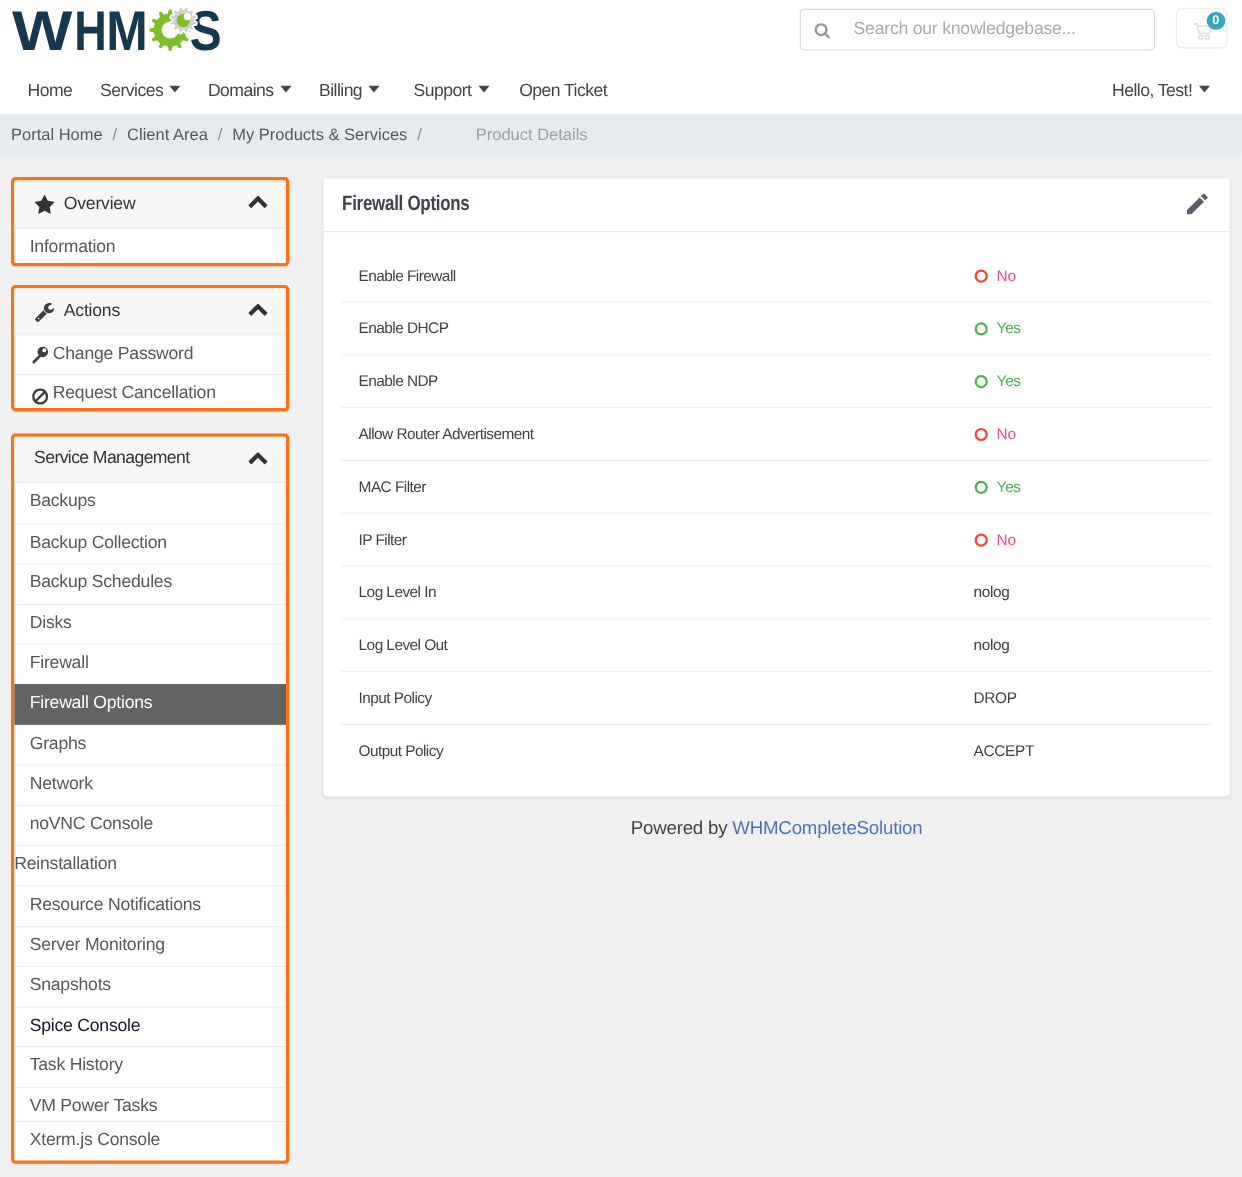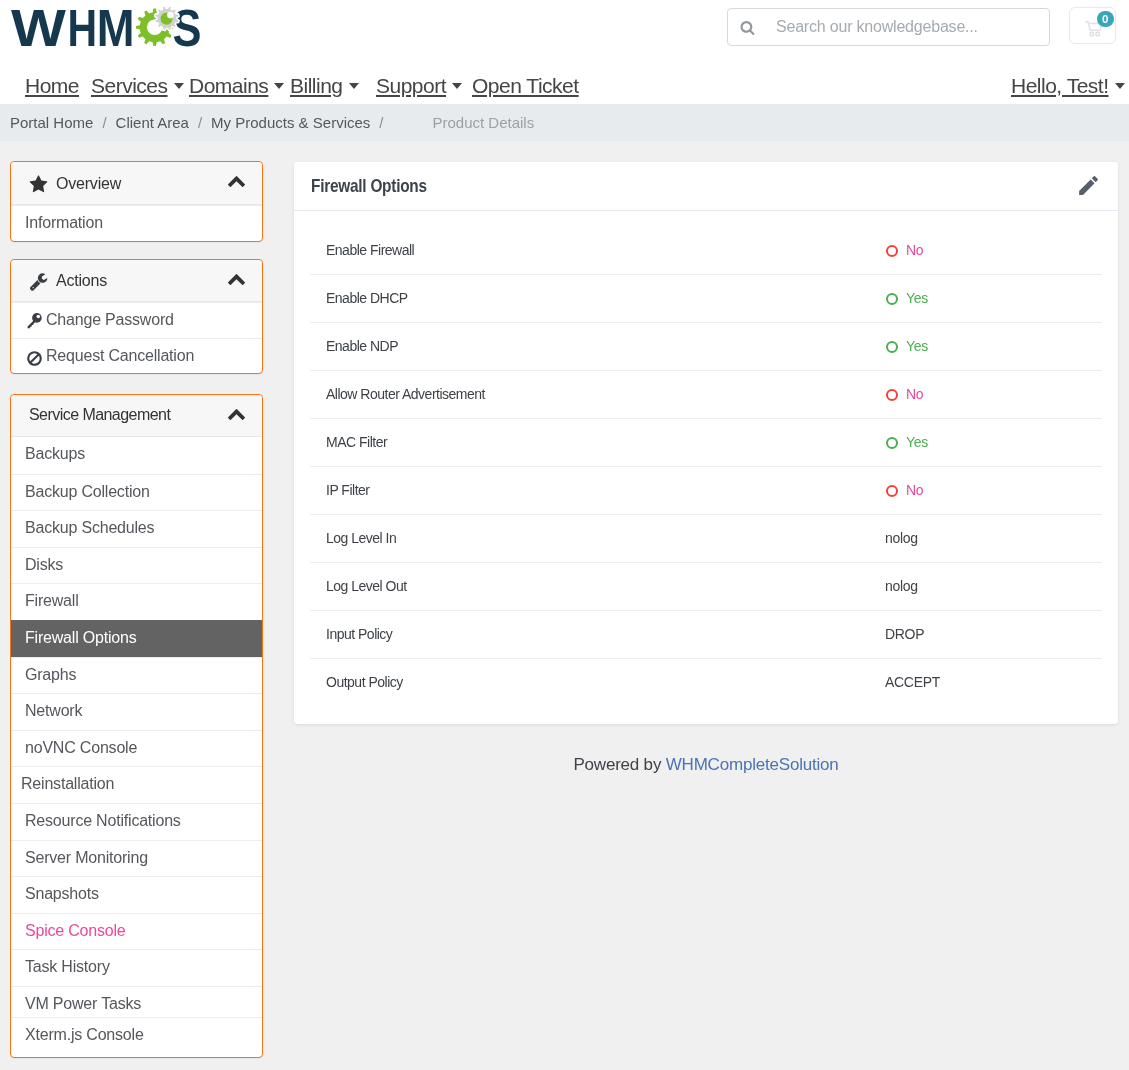--- a/index.html
+++ b/index.html
@@ -6,29 +6,29 @@
 html,body { width:1129px; height:1070px; background:#f0f0f1; font-family:"Liberation Sans",sans-serif; overflow:hidden; }
 .abs { position:absolute; }
 #page { position:relative; width:1129px; height:1070px; }
 
 #hdr { position:absolute; top:0; left:0; width:1129px; height:104px; background:#fff; }
 #search { position:absolute; left:727px; top:8px; width:323px; height:38px; border:1px solid #d9d9d9; border-radius:4px; background:#fff; }
 #search .ph { position:absolute; left:48px; top:9px; font-size:16px; color:#a6abb0; letter-spacing:-0.2px; }
 #cartbtn { position:absolute; left:1069px; top:7px; width:47px; height:37px; border:1px solid #e9e9e9; border-radius:6px; background:#fff; }
 #cartbadge { position:absolute; left:1097px; top:10.5px; width:16.5px; height:16.5px; border-radius:50%; background:#38a6ba; color:#fff; font-size:11.5px; font-weight:bold; text-align:center; line-height:16.5px; }
 
-.navlink { position:absolute; top:73.6px; font-size:21px; color:#454545; letter-spacing:-0.5px;text-decoration:underline; }
+.navlink { position:absolute; top:73.6px; font-size:16px; color:#454545; letter-spacing:-0.5px; }
 .caret { display:inline-block; width:0; height:0; border-left:5px solid transparent; border-right:5px solid transparent; border-top:6px solid #454545; vertical-align:middle; margin-left:6px; margin-top:-2px; }
 
 #crumb { position:absolute; top:104px; left:0; width:1129px; height:37px; background:#e8ebee; }
 #crumb .in { position:absolute; left:10px; top:10px; font-size:15px; color:#54575c; }
 #crumb .sep { color:#8b8f94; padding:0 9px; }
 #crumb .act { color:#9da0a4;margin-left:40px; }
 
-.panel { position:absolute; left:10px; width:253px; background:#fff; border:1px solid #f97316; border-radius:4px; box-shadow:0 1px 1px rgba(0,0,0,0.04); }
+.panel { position:absolute; left:10px; width:253px; background:#fff; border:3px solid #f97316; border-radius:4px; box-shadow:0 1px 1px rgba(0,0,0,0.04); }
 .phead { background:#f7f7f7; border-bottom:1px solid #e8e8e8; border-radius:4px 4px 0 0; position:relative; }
 .phead .ttl { font-size:16px; color:#333; letter-spacing:-0.2px; }
 .phead svg.hicon { position:absolute; left:18px; }
 .chev { position:absolute; right:16px; }
 .pitem { position:relative; border-top:1px solid #ededed; font-size:16px; color:#54575c; letter-spacing:-0.2px;padding-left:44px; }
 .pitem:first-child { border-top:none; }
 
 #card { position:absolute; left:294px; top:162px; width:824px; height:562px; background:#fff; border-radius:3px; box-shadow:0 1px 3px rgba(0,0,0,0.10); }
 #card .chead { position:absolute; left:0; top:0; width:100%; height:49px; border-bottom:1px solid #e6e9f2; }
 #card .chead .t { position:absolute; left:17px; top:13px; font-size:19px; font-weight:bold; color:#3d434a; letter-spacing:-0.3px; transform:scaleX(0.81); transform-origin:0 0; }
@@ -36,21 +36,21 @@
 .crow .lbl { position:absolute; left:16px; top:15px; font-size:14px; color:#3e4247; letter-spacing:-0.5px; }
 .crow .val { position:absolute; left:575px; top:15px; font-size:14px; color:#3e4247; letter-spacing:-0.3px; }
 .crow.bline { border-bottom:1px solid #eceef1; }
 .ynic { position:absolute; left:576px; top:18px; width:12px; height:12px; border-radius:50%; }
 .ynic.no { border:2.4px solid #f44336; }
 .ynic.yes { border:2.4px solid #4caf50; }
 .yntx { position:absolute; left:596px; top:15px; font-size:14px; letter-spacing:-0.3px; }
 .yntx.no { color:#ec4899; }
 .yntx.yes { color:#4caf50; }
 
-#foot { position:absolute; left:294px; top:743px; width:824px; text-align:center; font-size:17px; color:#3f4347; letter-spacing:-0.2px;margin-top:12px; }
+#foot { position:absolute; left:294px; top:743px; width:824px; text-align:center; font-size:17px; color:#3f4347; letter-spacing:-0.2px; }
 #foot a { color:#4a74b4; text-decoration:none; }
 </style>
 </head>
 <body>
 <div id="page">
 
   <div id="hdr"></div>
   <svg id="logo" class="abs" style="left:0;top:0" width="210" height="60" viewBox="0 0 210 60">
 
     <g fill="#16384e" font-weight="bold" font-family="Liberation Sans, sans-serif">
@@ -179,33 +179,33 @@
 <div class="pitem sm" style="height:36.6px">
           <span style="position:absolute;left:14px;top:8px">Graphs</span>
         </div>
 <div class="pitem sm" style="height:36.6px">
           <span style="position:absolute;left:14px;top:8px">Network</span>
         </div>
 <div class="pitem sm" style="height:36.6px">
           <span style="position:absolute;left:14px;top:8px">noVNC Console</span>
         </div>
 <div class="pitem sm" style="height:36.6px">
-          <span style="position:absolute;left:10px;top:8px">Reinstallation</span>
+          <span style="position:absolute;left:0;top:8px">Reinstallation</span>
         </div>
 <div class="pitem sm" style="height:36.6px">
           <span style="position:absolute;left:14px;top:8px">Resource Notifications</span>
         </div>
 <div class="pitem sm" style="height:36.6px">
           <span style="position:absolute;left:14px;top:8px">Server Monitoring</span>
         </div>
 <div class="pitem sm" style="height:36.6px">
           <span style="position:absolute;left:14px;top:8px">Snapshots</span>
         </div>
 <div class="pitem sm" style="height:36.6px">
-          <span style="position:absolute;left:14px;top:8px;color:#ec4899">Spice Console</span>
+          <span style="position:absolute;left:14px;top:8px;color:#0f172a">Spice Console</span>
         </div>
 <div class="pitem sm" style="height:36.6px">
           <span style="position:absolute;left:14px;top:8px">Task History</span>
         </div>
 <div class="pitem sm" style="height:31px">
           <span style="position:absolute;left:14px;top:8px">VM Power Tasks</span>
         </div>
 <div class="pitem sm" style="height:36.6px">
           <span style="position:absolute;left:14px;top:8px">Xterm.js Console</span>
         </div>

